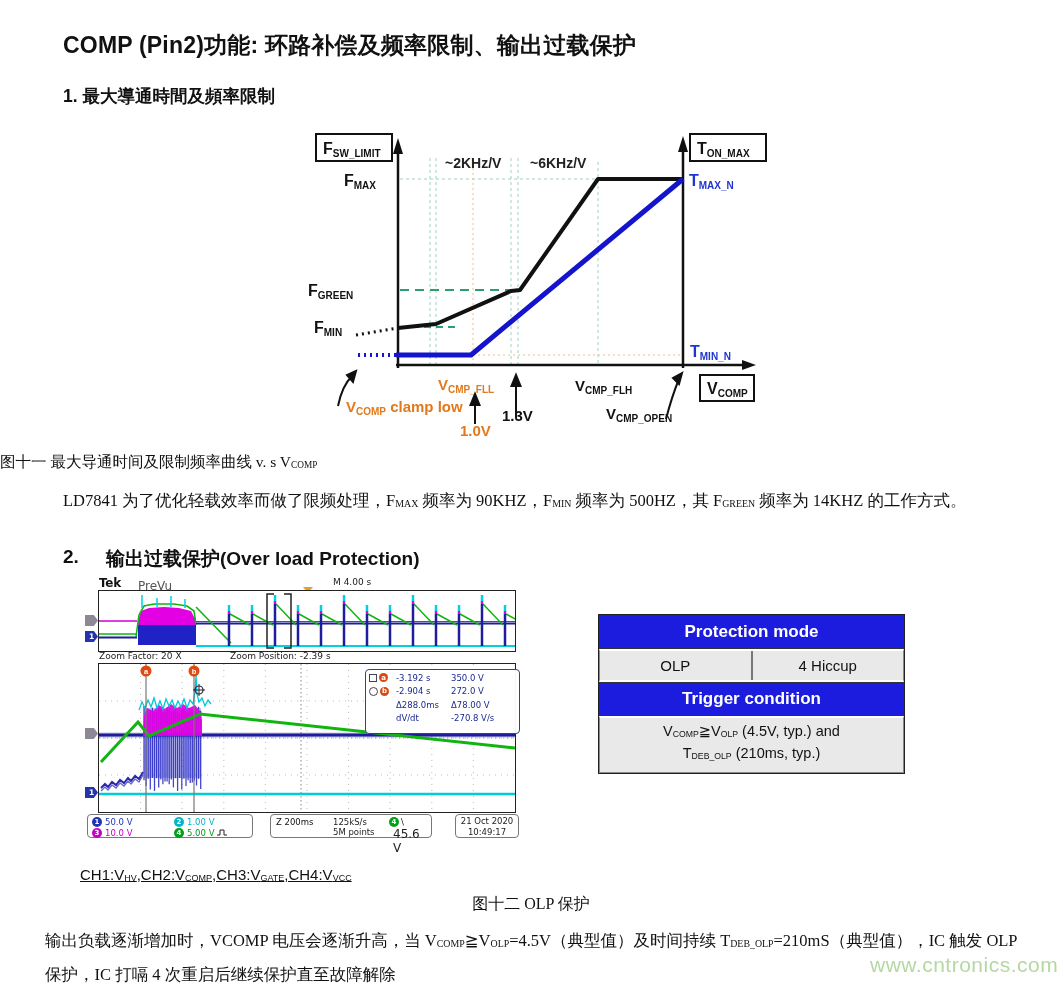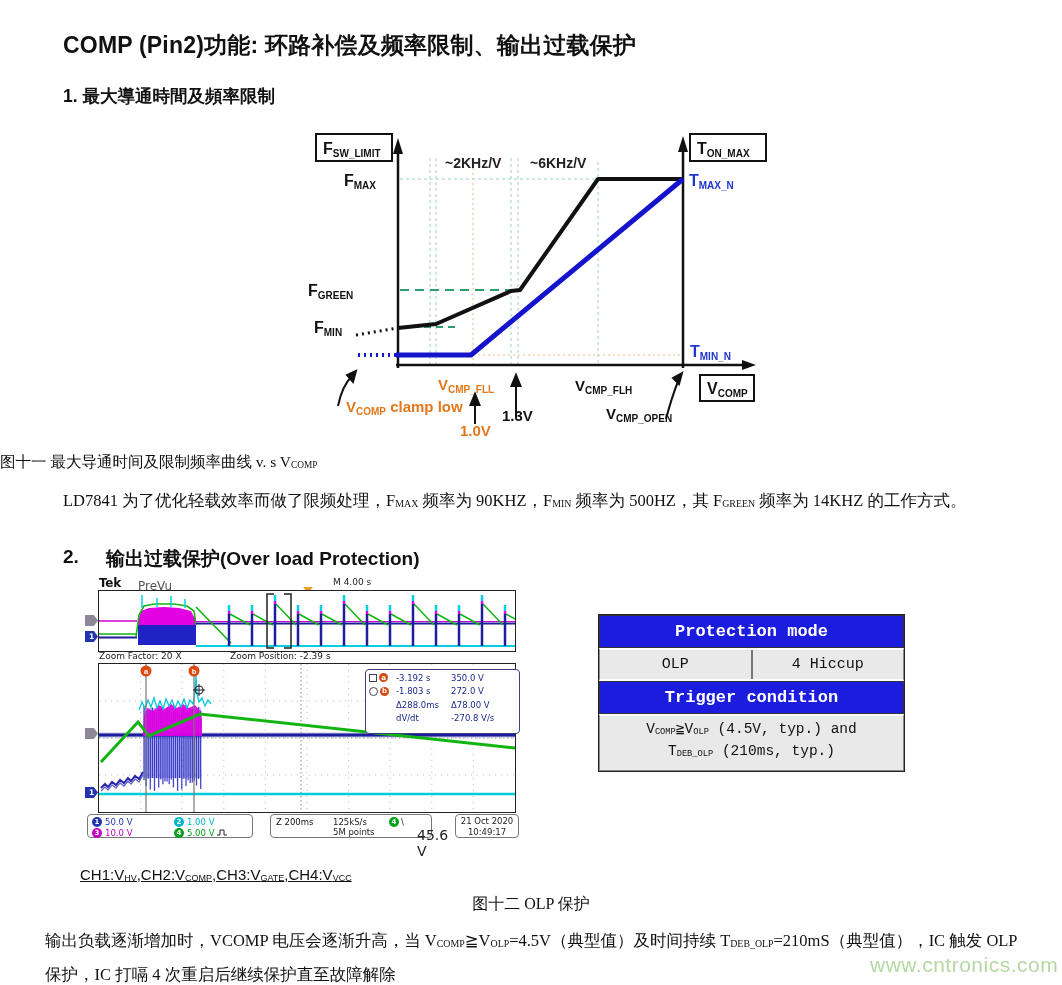--- a/index.html
+++ b/index.html
@@ -13,21 +13,21 @@
   .caption{left:0;top:452px;width:1062px;text-align:left;font-size:15.5px;}
   .para1{left:63px;top:490px;width:980px;font-size:16.5px;}
   .sec2num{left:63px;top:546px;font-size:19px;font-weight:bold;}
   .sec2txt{left:106px;top:546px;font-size:19px;font-weight:bold;}
   .chline{left:80px;top:866px;font-size:15px;text-decoration:underline;}
   .caption2{left:0;top:894px;width:1062px;text-align:center;font-size:16px;}
   .para2{left:45px;top:925px;width:990px;font-size:16.5px;line-height:31px;}
   .watermark{left:870px;top:953px;font-size:21px;color:#b5d8a2;letter-spacing:.5px;}
 
   
-  .ptable{left:598px;top:614px;width:305px;border:1.5px solid #222;background:#fff;font-family:Liberation Mono, monospace;}
+  .ptable{left:598px;top:614px;width:305px;border:1.5px solid #222;background:#fff;}
   .ptable .hd{background:#1c1cdf;color:#fff;font-weight:bold;font-size:17px;text-align:center;
               padding:6px 0;border:1px solid #333;}
   .ptable .cells{display:flex;background:#e9e9e9;border:1px solid #888;border-top:2px solid #fff;border-bottom:2px solid #fff;}
   .ptable .cells div{flex:1;text-align:center;font-size:15px;padding:6px 0;}
   .ptable .cells div:first-child{border-right:2px solid #777;}
   .ptable .cond{background:#e9e9e9;text-align:center;font-size:14.5px;padding:4px 0 6px;line-height:19px;border:1px solid #888;border-top:2px solid #fff;}
 
   
   .scope{left:85px;top:578px;width:436px;height:262px;font-family:"DejaVu Sans",sans-serif;}
   .scope .tek{left:14px;top:-2px;font-size:12px;font-weight:bold;letter-spacing:-.3px;}
@@ -57,21 +57,21 @@
   .b1{left:2px;width:166px;display:grid;grid-template-columns:82px 82px;grid-auto-rows:11px;align-items:center;padding-top:1px;}
   .b2{left:185px;width:162px;}
   .b3{left:370px;width:64px;text-align:center;font-size:8.5px;color:#222;line-height:11px;padding-top:1px;}
   .chcell{display:flex;align-items:center;gap:3px;font-size:8.5px;padding-left:4px;}
   .pill{width:10px;height:10px;border-radius:50%;color:#fff;font-size:7px;font-weight:bold;
         display:inline-flex;align-items:center;justify-content:center;flex:0 0 auto;}
   .b2 .zt{position:absolute;left:5px;top:2px;font-size:8.5px;color:#111;}
   .b2 .rate{position:absolute;left:62px;top:2px;font-size:8.5px;color:#222;}
   .b2 .pts{position:absolute;left:62px;top:12px;font-size:8.5px;color:#222;}
   .b2 .tslope{position:absolute;left:118px;top:2px;font-size:8.5px;display:flex;gap:2px;align-items:center;}
-  .b2 .tlevel{position:absolute;left:122px;top:12px;font-size:14px;color:#222;margin-left:24px;}
+  .b2 .tlevel{position:absolute;left:122px;top:12px;font-size:12px;color:#222;}
   svg text{font-family:"Liberation Sans",sans-serif;}
 </style>
 </head>
 <body>
 
 <div class="page">
 
   <div class="abs doc-title">COMP (Pin2)功能: 环路补偿及频率限制、输出过载保护</div>
   <div class="abs h2" style="left:63px;top:84px;">1.  最大導通時間及頻率限制</div>
 
@@ -320,21 +320,21 @@
         <span class="icons">
             <span class="sqi"></span>
             <span class="cursor-dot">a</span>
           </span>
         <span class="val">-3.192 s</span>
         <span class="val">350.0 V</span>
         <span class="icons">
             <span class="cii"></span>
             <span class="cursor-dot">b</span>
           </span>
-        <span class="val">-1.803 s</span>
+        <span class="val">-2.904 s</span>
         <span class="val">272.0 V</span>
         <span></span>
         <span class="val">Δ288.0ms</span>
         <span class="val">Δ78.00 V</span>
         <span></span>
         <span class="val">dV/dt</span>
         <span class="val">-270.8 V/s</span>
       </div>
     </div>
     <div class="abs marker m-gray" style="left:0;top:150px;"></div>

